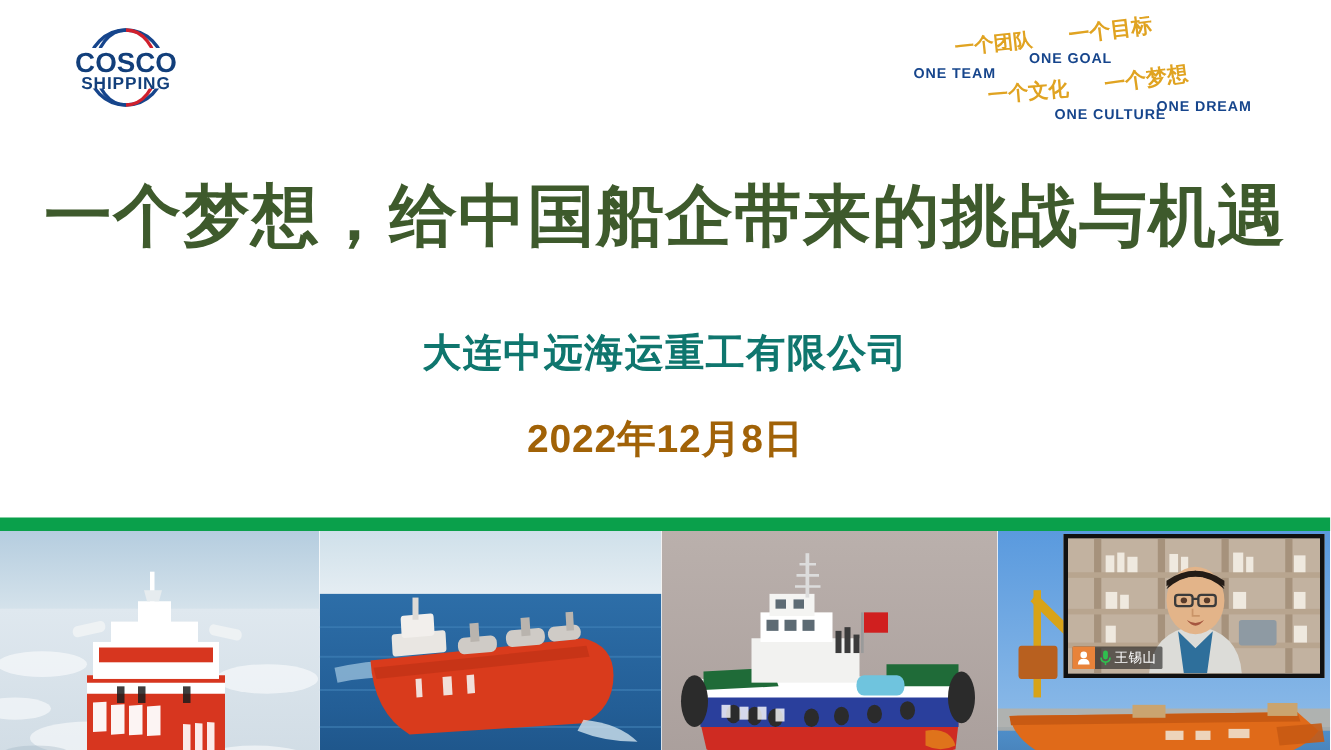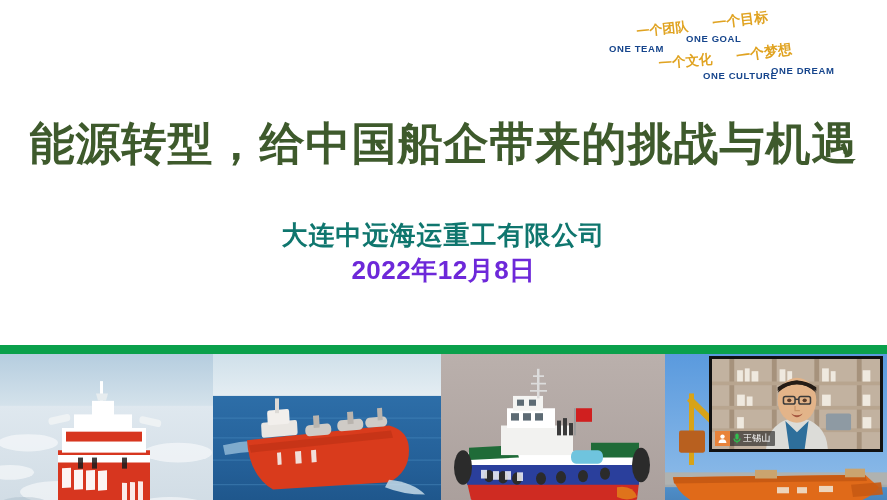--- a/index.html
+++ b/index.html
@@ -59,24 +59,25 @@
   }
   .subtitle {
     margin-top: 48px;
     font-size: 26px;
     font-weight: 700;
     letter-spacing: 1px;
     color: #0f766e;
     white-space: nowrap;
   }
   .date-line {
+    margin-top: 22px;
     font-size: 26px;
     font-weight: 700;
     letter-spacing: 0.5px;
-    color: #6d28d9;
+    color: #a16207;
     white-space: nowrap;
   }
 
   
   .green-bar {
     position: absolute;
     left: 0; top: 345px;
     width: 887px; height: 9px;
     background: #0aa04b;
   }
@@ -141,41 +142,55 @@
     letter-spacing: 0.3px;
   }
 </style>
 </head>
 <body>
 
 <div class="slide">
 
   <div class="header">
 
+    <div class="cosco-logo">
+      <svg viewBox="0 0 112 66" xmlns="http://www.w3.org/2000/svg" aria-hidden="true">
+        <g>
+          <circle cx="56" cy="33" r="25" fill="none" stroke="#16458c" stroke-width="2.2"></circle>
+          <path d="M31 33 A 38 26 0 0 1 81 33" fill="none" stroke="#d0202d" stroke-width="2.2"></path>
+          <path d="M31 33 A 38 26 0 0 0 81 33" fill="none" stroke="#16458c" stroke-width="2.2"></path>
+          <path d="M56 8 A 20 25 0 0 1 56 58" fill="none" stroke="#d0202d" stroke-width="2.2"></path>
+          <path d="M56 8 A 20 25 0 0 0 56 58" fill="none" stroke="#16458c" stroke-width="2.2"></path>
+        </g>
+        <rect x="22" y="20" width="68" height="27" fill="#ffffff"></rect>
+        <text x="56" y="36" text-anchor="middle" font-family="Liberation Sans, sans-serif" font-size="18.5" font-weight="700" fill="#123f7b">COSCO</text>
+        <text x="56" y="47.5" text-anchor="middle" font-family="Liberation Sans, sans-serif" font-size="11.5" font-weight="700" letter-spacing="0.6" fill="#123f7b">SHIPPING</text>
+      </svg>
+    </div>
 
     <div class="slogan-mark">
       <svg viewBox="0 0 250 86" xmlns="http://www.w3.org/2000/svg">
 
         <text x="34" y="30" font-family="Liberation Sans, sans-serif" font-size="13" font-weight="700" fill="#e0a321" transform="rotate(-6 34 30)">一个团队</text>
         <text x="6" y="46" font-family="Liberation Sans, sans-serif" font-size="9.5" font-weight="700" fill="#16458c" letter-spacing="0.6">ONE TEAM</text>
 
         <text x="110" y="22" font-family="Liberation Sans, sans-serif" font-size="14" font-weight="700" fill="#e0a321" transform="rotate(-7 110 22)">一个目标</text>
         <text x="83" y="36" font-family="Liberation Sans, sans-serif" font-size="9.5" font-weight="700" fill="#16458c" letter-spacing="0.6">ONE GOAL</text>
 
         <text x="56" y="62" font-family="Liberation Sans, sans-serif" font-size="13.5" font-weight="700" fill="#e0a321" transform="rotate(-5 56 62)">一个文化</text>
         <text x="100" y="73" font-family="Liberation Sans, sans-serif" font-size="9.5" font-weight="700" fill="#16458c" letter-spacing="0.6">ONE CULTURE</text>
 
         <text x="134" y="55" font-family="Liberation Sans, sans-serif" font-size="14" font-weight="700" fill="#e0a321" transform="rotate(-8 134 55)">一个梦想</text>
         <text x="168" y="68" font-family="Liberation Sans, sans-serif" font-size="9.5" font-weight="700" fill="#16458c" letter-spacing="0.6">ONE DREAM</text>
       </svg>
     </div>
   </div>
 
   <div class="title-block">
-    <div class="main-title">能源转型，给中国船企带来的挑战与机遇</div>
+    <div class="main-title">一个梦想，给中国船企带来的挑战与机遇</div>
     <div class="subtitle">大连中远海运重工有限公司</div>
     <div class="date-line">2022年12月8日</div>
   </div>
 
   <div class="green-bar"></div>
 
   <div class="photo-strip">
 
     <div class="photo-panel p1">
       <svg class="panel-svg" viewBox="0 0 213 146" preserveAspectRatio="none" xmlns="http://www.w3.org/2000/svg">

